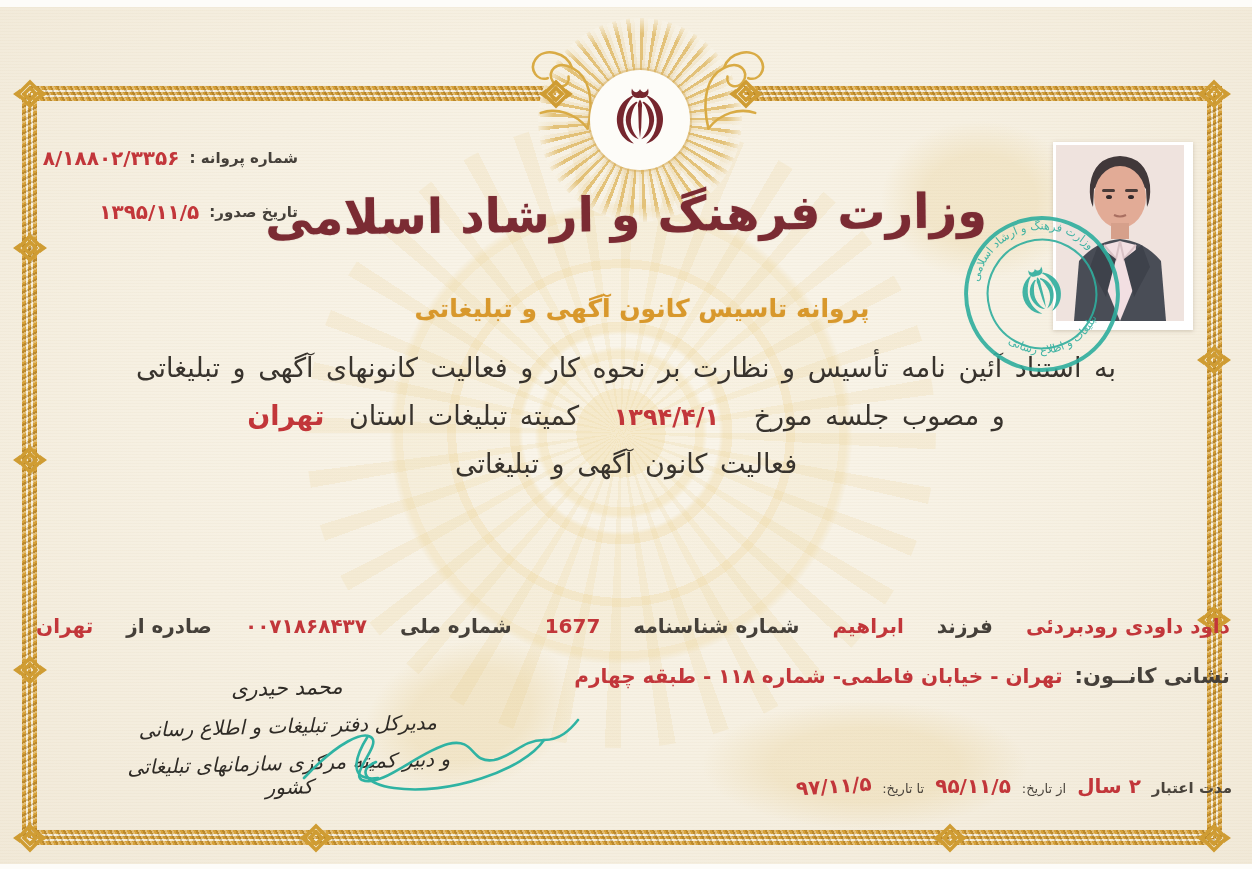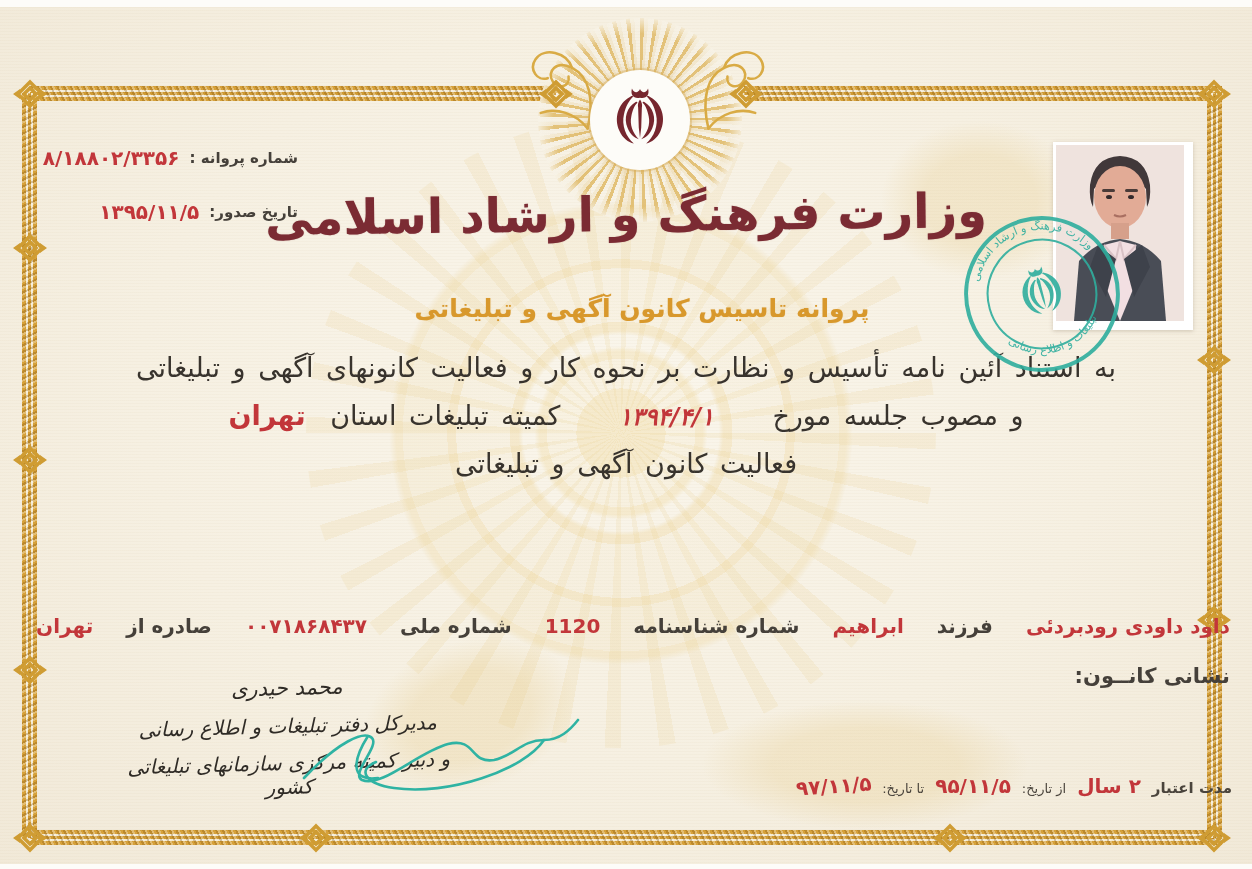--- a/index.html
+++ b/index.html
@@ -85,21 +85,21 @@
   .ministry-title{position:absolute;left:0;right:0;top:186px;text-align:center;z-index:5;
     font-size:48px;font-weight:bold;color:#7b2b33;transform:rotate(-.6deg);
     text-shadow:0 0 1px rgba(123,43,51,.45);}
   .license-type{position:absolute;left:0;right:0;top:294px;text-align:center;z-index:5;
     font-size:25px;font-weight:bold;color:#d8982c;text-shadow:0 0 1px rgba(216,152,44,.4);padding-left:32px;}
 
   .bodyline{position:absolute;left:30px;right:30px;text-align:center;z-index:5;
     font-size:27px;color:#38332d;word-spacing:4px;}
   .bl1{top:352px;}
   .bl2{top:400px;}
-  .bl2 .meet-date{font-weight:bold;margin:0 46px;font-size:24px;letter-spacing:1px;font-style:italic;}
+  .bl2 .meet-date{font-weight:bold;margin:0 22px;font-size:24px;letter-spacing:1px;}
   .bl2 .prov{font-weight:bold;margin-right:12px;}
   .bl3{top:448px;}
   .agency{position:absolute;left:0;right:0;top:488px;text-align:center;z-index:5;
     font-size:46px;font-weight:bold;color:#bf3336;}
   .permission{position:absolute;left:0;right:60px;top:550px;text-align:center;z-index:5;
     font-size:24px;color:#332f29;}
 
   .owner-row{position:absolute;left:36px;right:22px;top:614px;z-index:5;display:flex;
     justify-content:space-between;align-items:baseline;font-size:20px;white-space:nowrap;}
   .owner-row .lbl{font-size:20px;}
@@ -251,29 +251,30 @@
     <span>کمیته تبلیغات استان</span>
     <span class="red prov">تهران</span>
   </div>
   <div class="bodyline bl3 rtl">فعالیت کانون آگهی و تبلیغاتی</div>
 
   <div class="owner-row rtl">
     <span class="val red">داود داودی رودبردئی</span>
     <span class="lbl">فرزند</span>
     <span class="val red">ابراهیم</span>
     <span class="lbl">شماره شناسنامه</span>
-    <span class="val red">1120</span>
+    <span class="val red">1677</span>
     <span class="lbl">شماره ملی</span>
     <span class="val red">۰۰۷۱۸۶۸۴۳۷</span>
     <span class="lbl">صادره از</span>
     <span class="val red">تهران</span>
   </div>
 
   <div class="addr-row rtl">
     <span class="lbl">نشانی کانــون:</span>
+    <span class="val red">تهران - خیابان فاطمی- شماره ۱۱۸ - طبقه چهارم</span>
   </div>
 
   <div class="validity rtl">
     <span class="lbl">مدت اعتبار</span>
     <span class="val red">۲ سال</span>
     <span class="lbl sm">از تاریخ:</span>
     <span class="val red">۹۵/۱۱/۵</span>
     <span class="lbl sm">تا تاریخ:</span>
     <span class="val red tilt">۹۷/۱۱/۵</span>
   </div>

